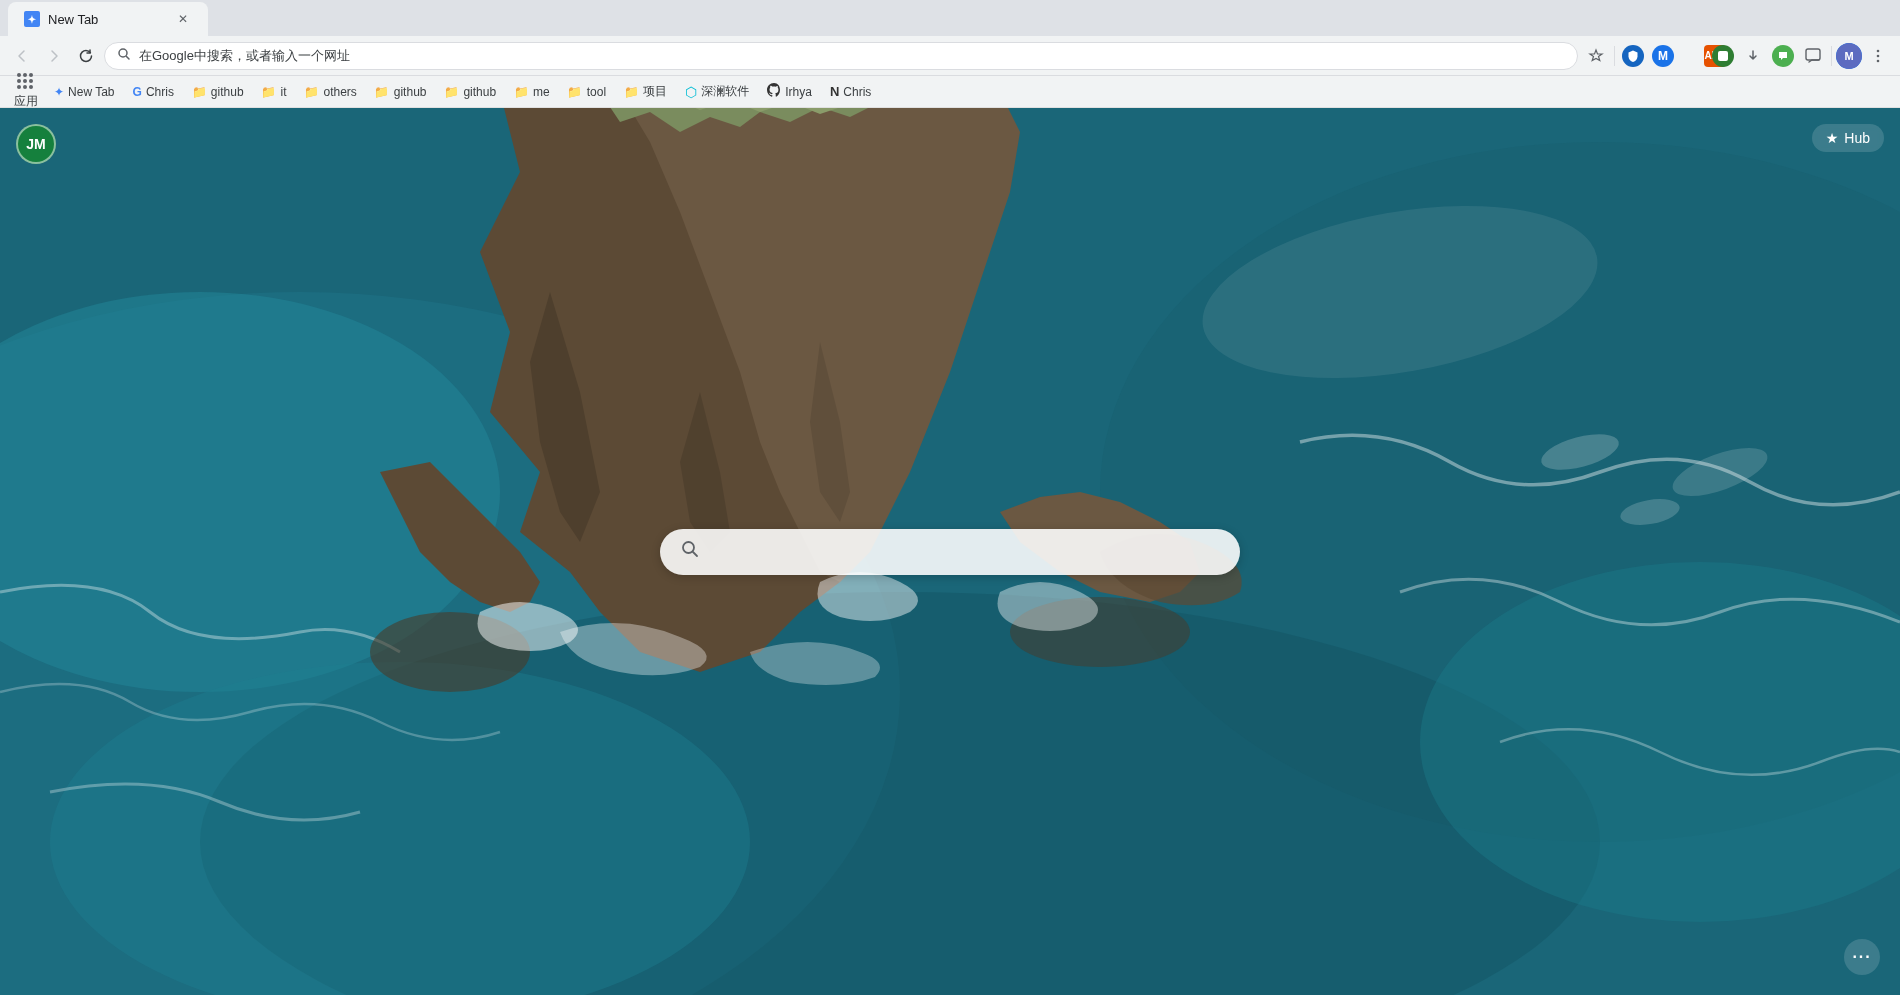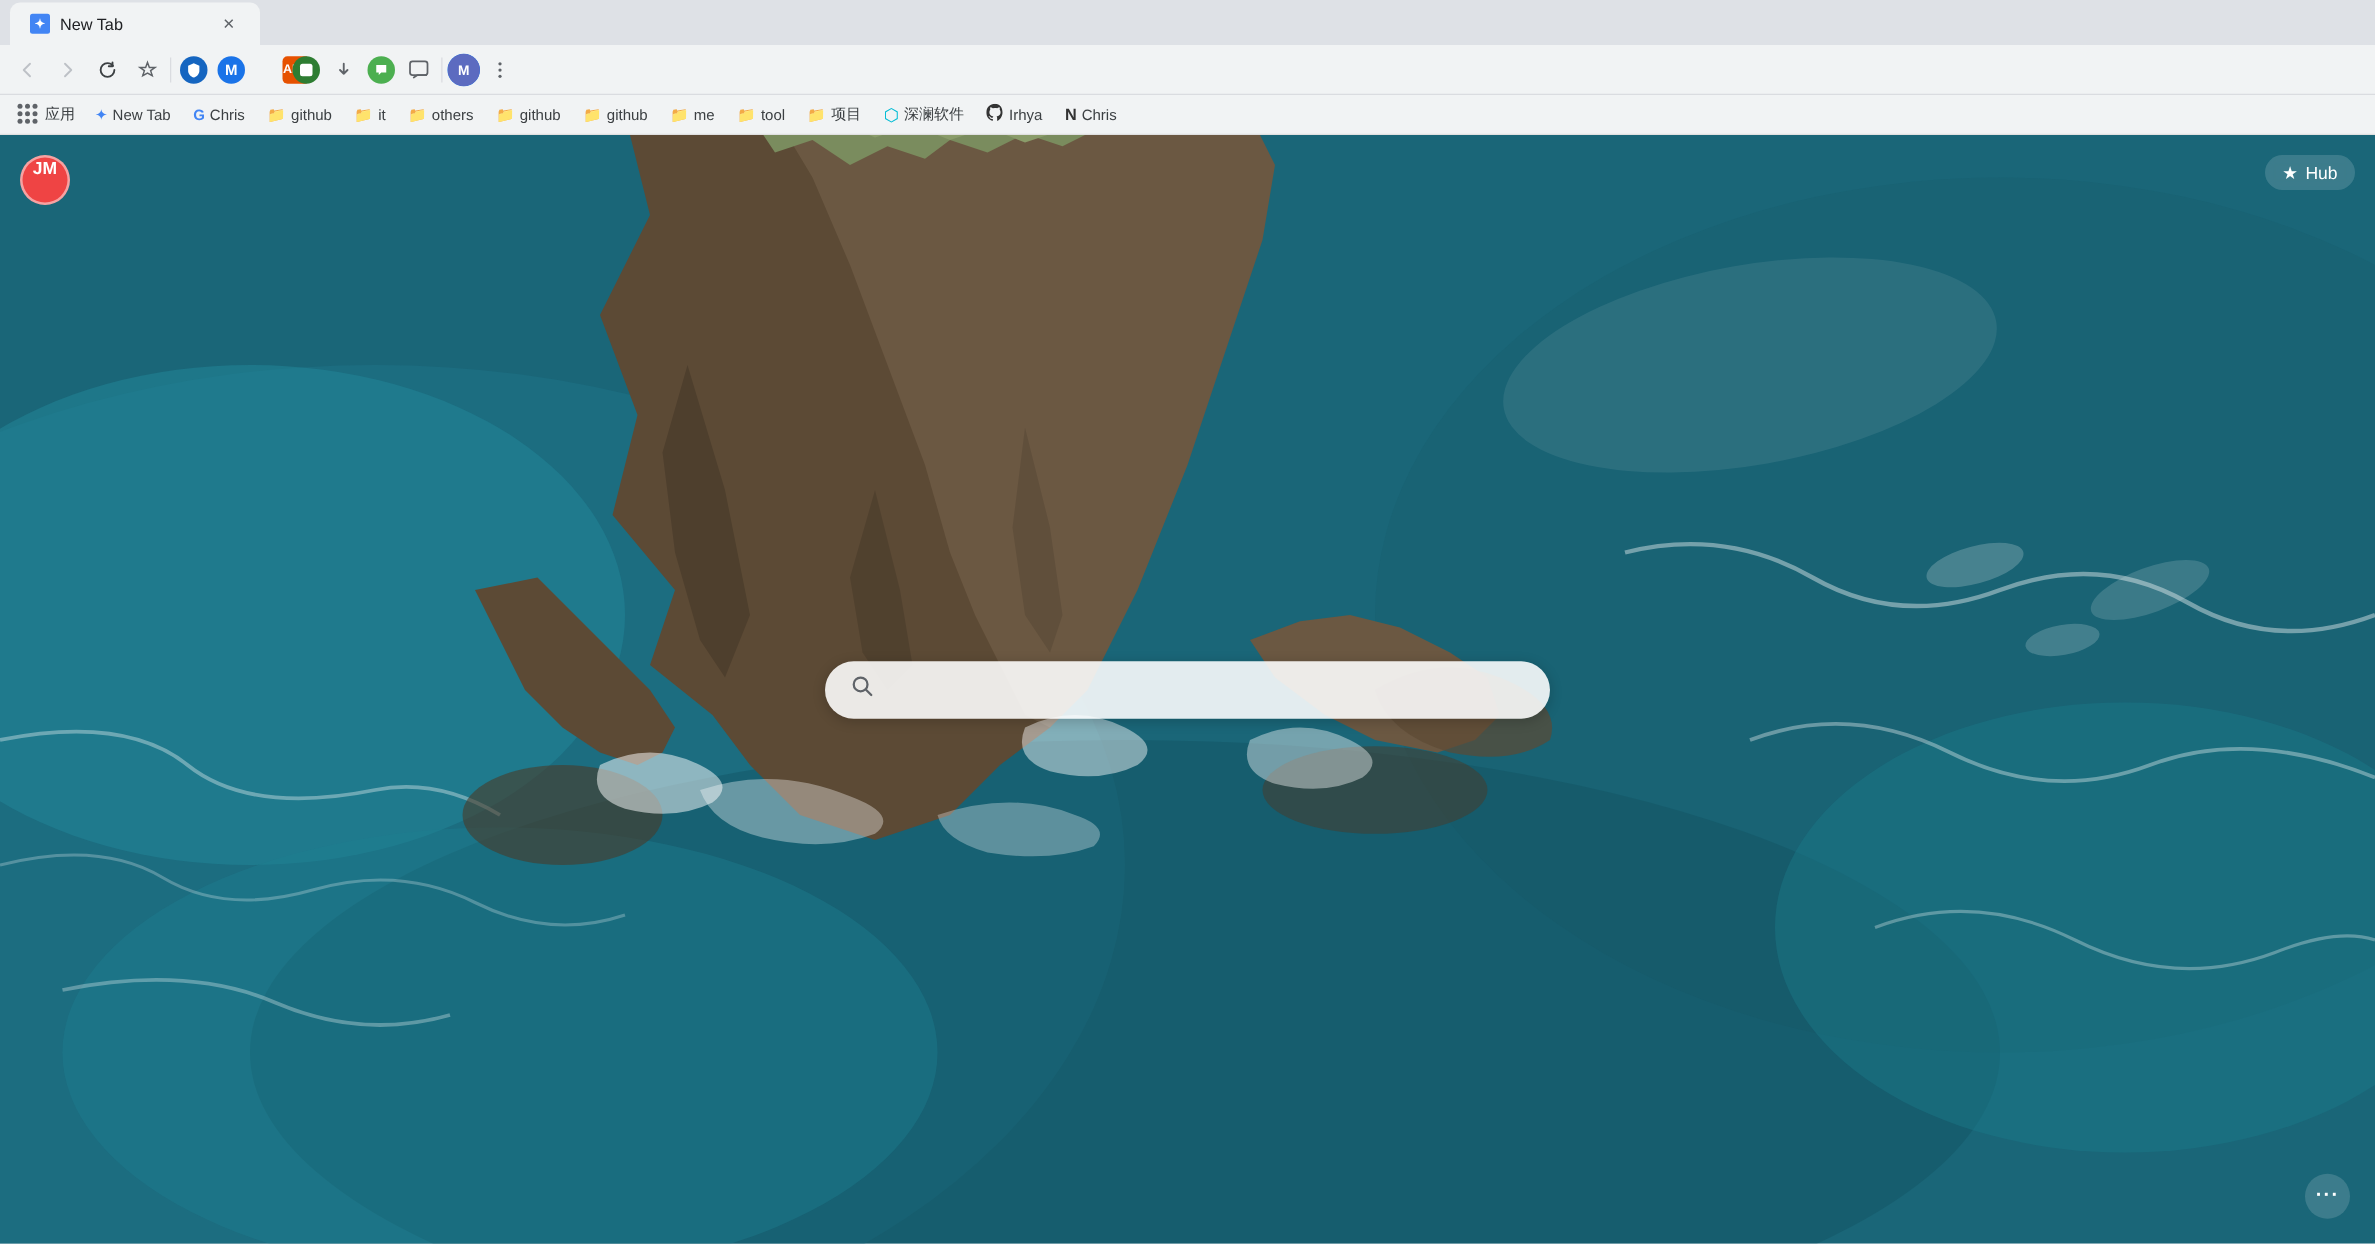--- a/index.html
+++ b/index.html
@@ -174,27 +174,28 @@
       background: #f1f3f4;
       display: flex;
       align-items: center;
       padding: 0 8px;
       gap: 2px;
       border-bottom: 1px solid #e0e0e0;
     }
 
     .apps-btn {
       display: flex;
-      align-items: flex-start;
+      align-items: center;
       gap: 4px;
       padding: 3px 6px;
       border-radius: 4px;
       cursor: pointer;
       font-size: 12px;
       color: #3c4043;
+      flex-direction: column;
     }
 
     .bookmark-item {
       display: flex;
       align-items: center;
       gap: 4px;
       padding: 3px 8px;
       border-radius: 4px;
       cursor: pointer;
       font-size: 12px;
@@ -227,24 +228,24 @@
     }
 
     
     .user-avatar {
       position: absolute;
       top: 16px;
       left: 16px;
       width: 40px;
       height: 40px;
       border-radius: 50%;
-      background: #ef4444;
+      background: #15803d;
       border: 2px solid rgba(255,255,255,0.5);
       display: flex;
-      align-items: flex-start;
+      align-items: center;
       justify-content: center;
       color: white;
       font-size: 14px;
       font-weight: bold;
       cursor: pointer;
     }
 
     
     .center-search {
       position: absolute;
@@ -340,20 +341,29 @@
           <path d="M6 3l5 5-5 5" stroke="#bdc1c6" stroke-width="1.5" fill="none" stroke-linecap="round" stroke-linejoin="round"></path>
         </svg>
     </div>
     <div class="nav-btn" title="Reload">
       <svg width="16" height="16" viewBox="0 0 16 16" fill="none">
           <path d="M13.5 8A5.5 5.5 0 1 1 8 2.5c1.8 0 3.4.86 4.4 2.2" stroke="#3c4043" stroke-width="1.5" stroke-linecap="round"></path>
           <path d="M12 2v3h-3" stroke="#3c4043" stroke-width="1.5" stroke-linecap="round" stroke-linejoin="round"></path>
         </svg>
     </div>
 
+    <div class="address-bar">
+      <span class="search-icon">
+        <svg width="14" height="14" viewBox="0 0 14 14" fill="none">
+            <circle cx="6" cy="6" r="4" stroke="#5f6368" stroke-width="1.5"></circle>
+            <path d="M9.5 9.5L12 12" stroke="#5f6368" stroke-width="1.5" stroke-linecap="round"></path>
+          </svg>
+      </span>
+      <span style="color:#3c4043; font-size:13px;">在Google中搜索，或者输入一个网址</span>
+    </div>
 
     <div class="toolbar-right">
       <div class="toolbar-icon">
         <svg width="16" height="16" viewBox="0 0 16 16" fill="none">
             <path d="M8 2l1.5 4H14l-3.5 2.5 1.3 4L8 10.5l-3.8 2 1.3-4L2 6h4.5z" stroke="#5f6368" stroke-width="1.2" fill="none"></path>
           </svg>
       </div>
 
       <div class="toolbar-divider"></div>
 

